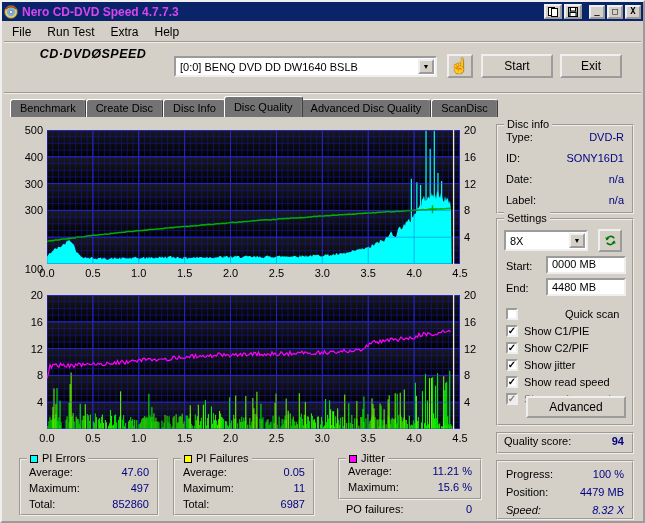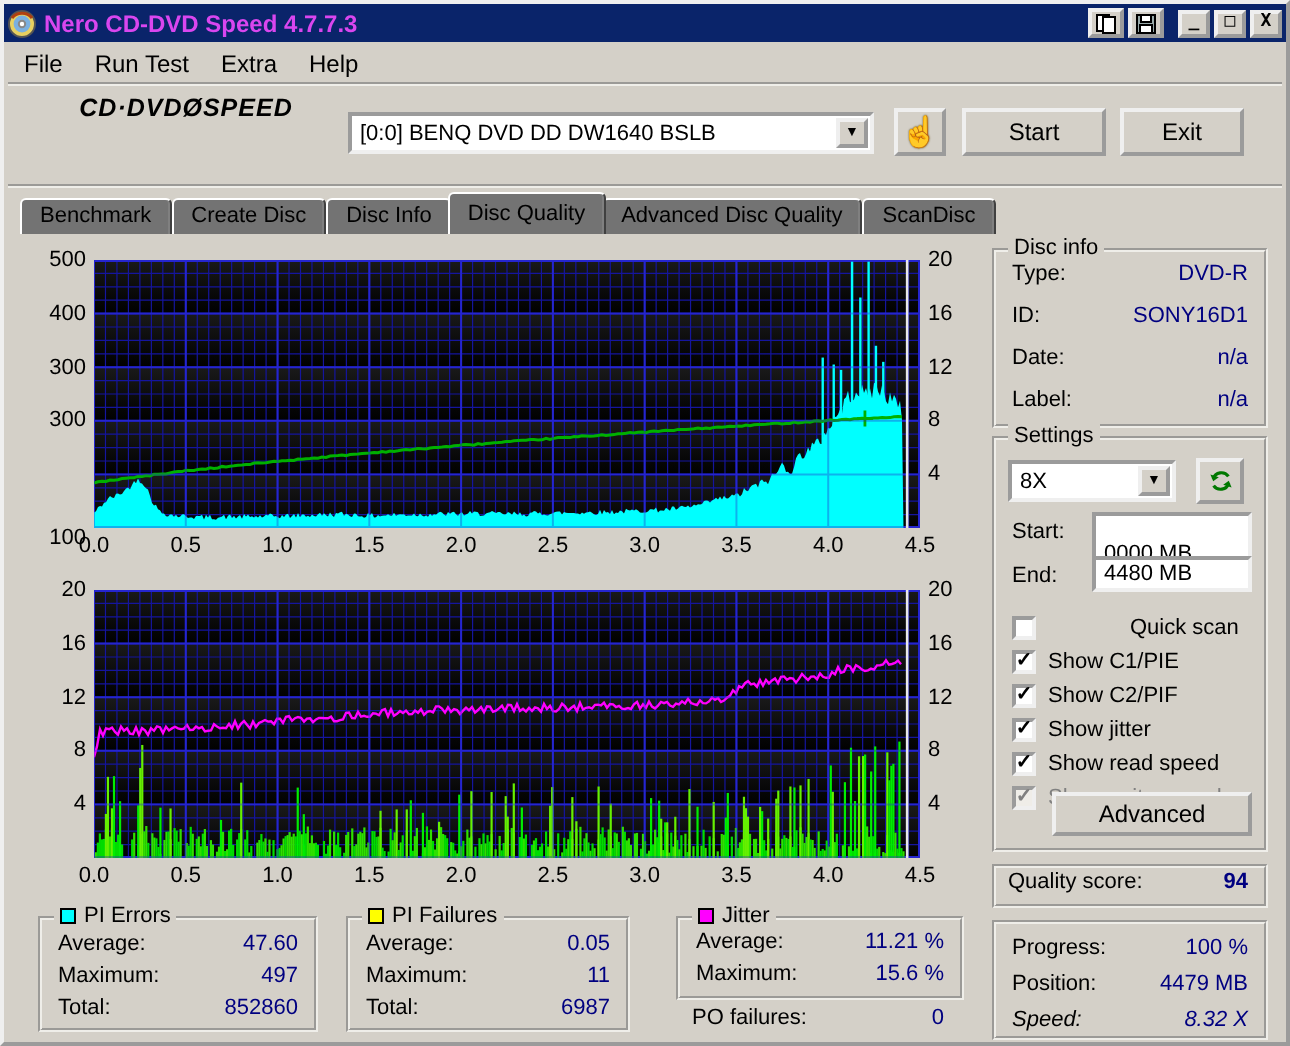--- a/index.html
+++ b/index.html
@@ -909,21 +909,21 @@
     </div>
     <button class="raised small-btn" style="position:absolute;left:100px;top:9px;width:24px;height:23px;">
       <svg width="13" height="13" viewBox="0 0 13 13">
           <path d="M10.2 4.2 A4.3 4.3 0 0 0 2.6 5.4" fill="none" stroke="#007800" stroke-width="1.6"></path>
           <path d="M1.2 3.2 L2.6 6.6 L5.4 4.6 Z" fill="#007800"></path>
           <path d="M2.8 8.8 A4.3 4.3 0 0 0 10.4 7.6" fill="none" stroke="#007800" stroke-width="1.6"></path>
           <path d="M11.8 9.8 L10.4 6.4 L7.6 8.4 Z" fill="#007800"></path>
         </svg>
     </button>
     <span style="position:absolute;left:8px;top:40px;">Start:</span>
-    <div class="sunken" style="position:absolute;left:48px;top:36px;width:80px;height:18px;padding:13px 4px;"><span>0000 MB</span></div>
+    <div class="sunken" style="position:absolute;left:48px;top:36px;width:80px;height:18px;padding:0 4px;"><span>0000 MB</span></div>
     <span style="position:absolute;left:8px;top:62px;">End:</span>
     <div class="sunken" style="position:absolute;left:48px;top:58px;width:80px;height:18px;padding:1px 4px;"><span>4480 MB</span></div>
     <div id="checkbox-list">
         <div class="checkrow" style="top: 86px; gap: 41px;">
           <span class="checkbox"></span>
           <span>Quick scan</span>
         </div>
         <div class="checkrow" style="top: 103px;">
           <span class="checkbox">✓</span>
           <span>Show C1/PIE</span>

